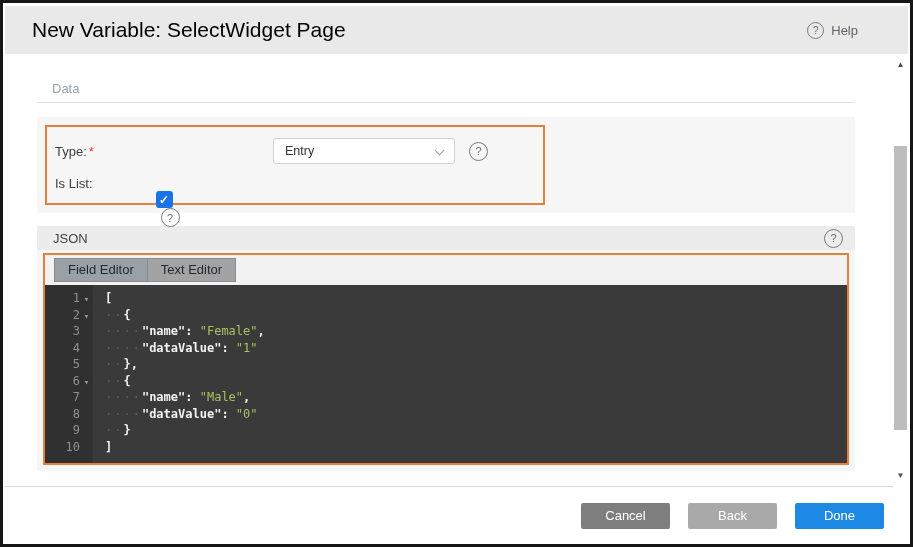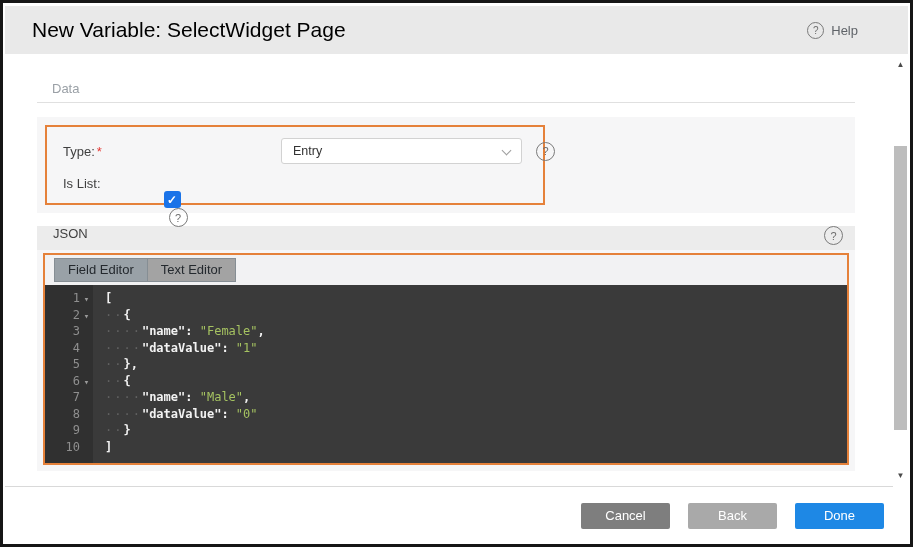--- a/index.html
+++ b/index.html
@@ -24,39 +24,39 @@
     padding:21px 0 0 32px;position:relative;overflow:hidden;}
   
   .tabs{display:flex;width:818px;border-bottom:1px solid #e0e0e0;height:28px;}
   .tab{padding:0 15px;font-size:13px;line-height:25px;cursor:pointer;}
   .tab.active{background:#fff;border:1px solid #e0e0e0;border-bottom:none;
     border-top:3px solid #2196f3;color:#3c4043;margin-bottom:-1px;}
   .tab.inactive{color:#9aa0a6;line-height:28px;}
   
   .section1{margin-top:14px;width:818px;height:96px;background:#f6f6f7;padding:8px;}
   .obox1{width:500px;height:80px;border:2px solid #e5813a;position:relative;}
-  .frow{position:absolute;left:16px;display:flex;align-items:center;}
+  .frow{position:absolute;left:8px;display:flex;align-items:center;}
   .frow.r1{top:11px;}
   .frow.r2{top:49px;flex-direction:column;}
   .flabel{width:218px;font-size:13px;color:#3f3f3f;}
   .req{color:#e53935;margin-left:2px;}
-  .select{width:241px;height:26px;background:#fff;border:1px solid #d2d2d2;
+  .select{width:182px;height:26px;background:#fff;border:1px solid #d2d2d2;
     border-radius:3px;display:flex;align-items:center;padding:0 26px 0 11px;
     font-size:12.5px;color:#333;position:relative;cursor:pointer;}
   .chev{position:absolute;right:11px;top:8px;width:7px;height:7px;
     border-right:1.5px solid #9e9e9e;border-bottom:1.5px solid #9e9e9e;
     transform:rotate(45deg);}
   .gap14{margin-left:14px;}
   .gap12{margin-left:12px;}
   .checkbox{width:17px;height:17px;background:#1a73e8;border-radius:3px;color:#fff;
     font-size:12px;font-weight:bold;display:flex;align-items:center;
     justify-content:center;cursor:pointer;}
   
   .jsection{margin-top:13px;width:818px;background:#f6f6f7;padding-bottom:6px;}
-  .jhead{height:24px;background:#ececec;display:flex;
+  .jhead{height:24px;background:#ececec;display:flex;align-items:center;
     padding:0 12px 0 16px;font-size:13px;color:#3f3f3f;margin-top:8px;}
   .jhead .qicon{margin-left:auto;}
   .obox2{border:2px solid #e5813a;margin:3px 6px 0 6px;height:212px;
     background:#f2f2f3;display:flex;flex-direction:column;}
   .mode-row{height:30px;display:flex;align-items:center;padding-left:9px;flex:0 0 auto;}
   .mode-group{display:flex;border:1px solid #868e94;align-items:center;}
   .mode-btn{height:22px;line-height:22px;padding:0 13px;font-size:13px;
     color:#24292e;cursor:pointer;}
   .mode-btn.sel{background:#99a1a7;}
   .mode-btn.unsel{background:#a3a3a3;border-left:1px solid #868e94;}

